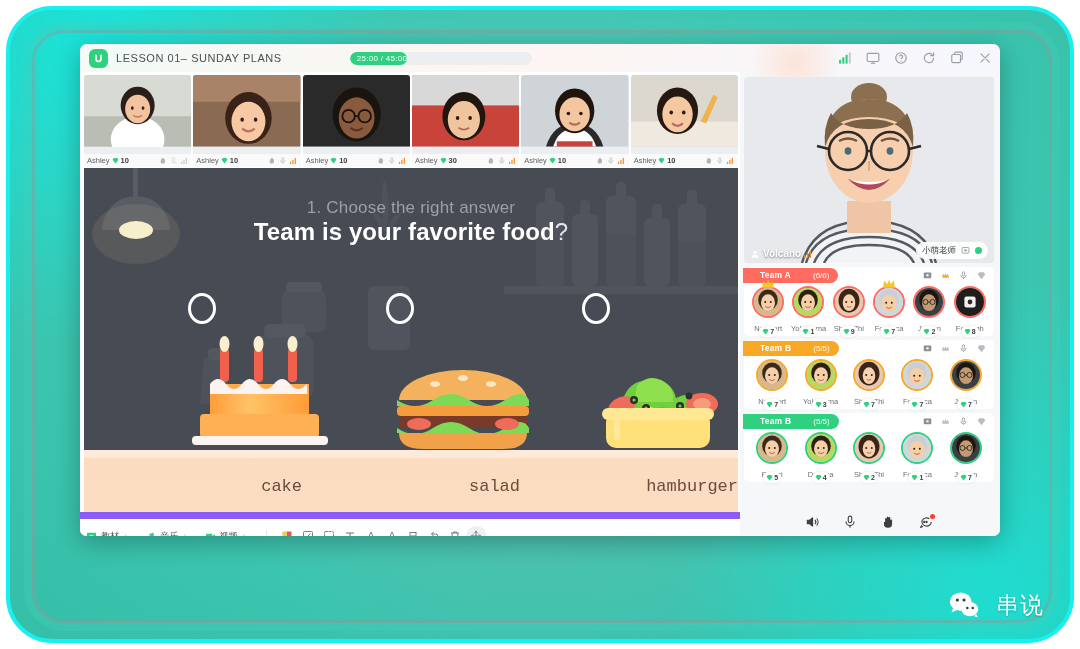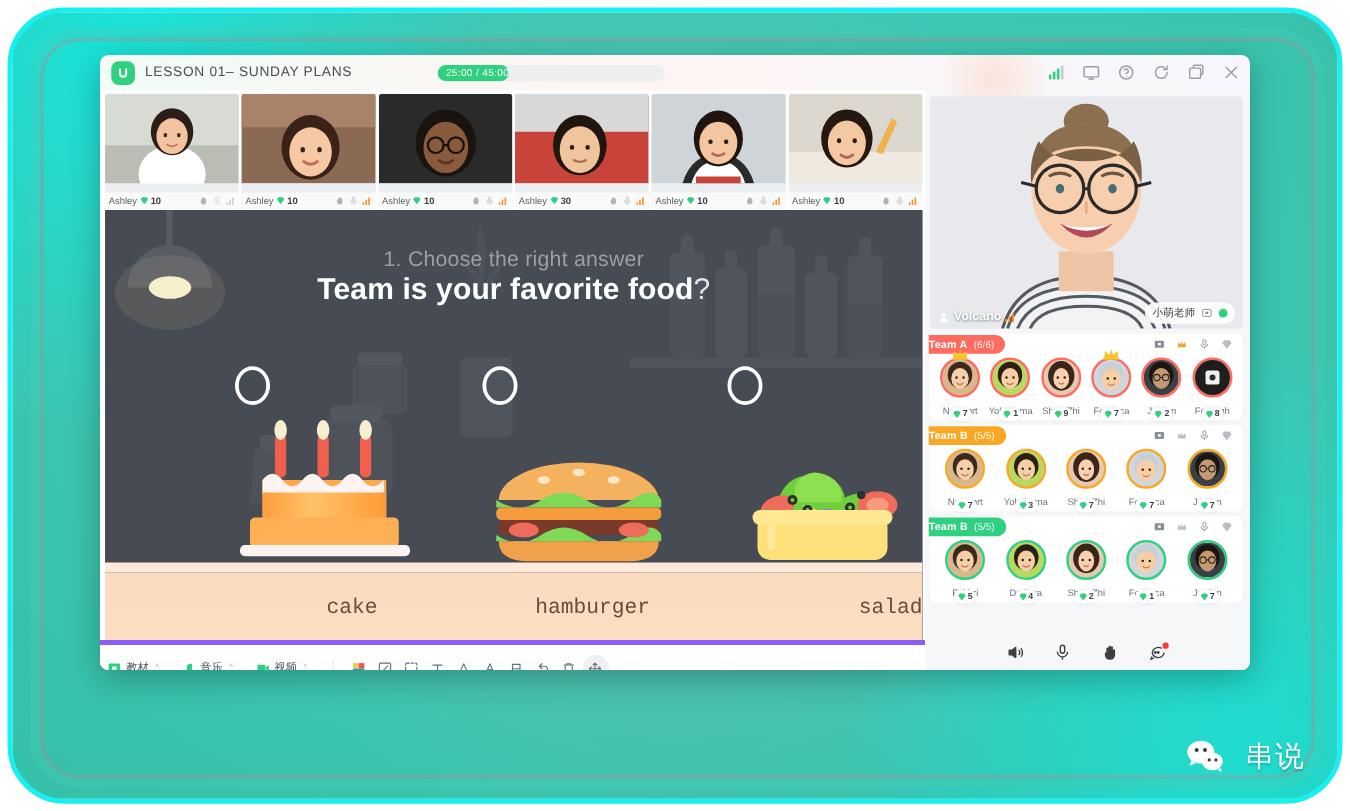--- a/index.html
+++ b/index.html
@@ -161,21 +161,21 @@
     display:flex;
   }
   .answer-label {
     flex:1; text-align:right; font-size: 17px; color:#6b4c3a;font-family:Liberation Mono, monospace;
   }
 
   
   .toolbar {
     height: 24px; flex:none; background:#fff;
     display:flex; align-items:center; padding: 17px 8px 0 6px;
-    border-top: 4px solid #8b5cf6; gap: 0;
+    border-top: 7px solid #8b5cf6; gap: 0;
   }
   .tb-group { display:flex; align-items:center; gap:4px; margin-right: 18px; cursor:pointer;}
   .tb-group svg { width: 11px; height: 11px; }
   .tb-label { font-size: 9px; color:#4a4f55; }
   .caret { font-size: 7px; color:#b6babe; margin-left:1px; }
   .tb-sep { width:1px; height:13px; background:#e6e8ea; margin: 0 10px 0 2px; }
   .tool { width: 21px; height:21px; display:flex; align-items:center; justify-content:center; cursor:pointer; color:#6b7075;}
   .tool svg { width: 12px; height: 12px; }
   .tool.active-round { background:#eef0f2; border-radius:50%; }
 
@@ -201,22 +201,22 @@
   .teacher-badge svg { width: 9px; height:9px; color:#8b9097; }
   .green-dot { width:7px; height:7px; border-radius:50%; background:#2fd07f; }
 
   
   .team-panel {
     background:#ffffff; border-radius: 5px; margin: 0 2px 4px 2px;
     padding: 0 0 3px 0; position:relative;
   }
   .team-head { height: 16px; display:flex; align-items:center; padding-left:0; }
   .team-pill {
-    height: 15px; border-radius: 0 8px 8px 0; padding: 0 9px 0 0;
-    display:flex; align-items:center; gap:5px; color:#fff;
+    height: 15px; border-radius: 0 8px 8px 0; padding: 0 9px 0 17px;
+    display:flex; align-items:center; gap:22px; color:#fff;
     margin-left:-1px;
   }
   .team-pill .tname { font-size: 8.5px; font-weight:bold; letter-spacing:.2px;}
   .team-pill .tcount { font-size: 8px; opacity:.92; }
   .team-head-icons { margin-left:auto; display:flex; gap:9px; padding-right:8px; align-items:center;}
   .team-head-icons svg { width: 9px; height:9px; }
   .members { display:flex; padding: 3px 4px 0 4px; }
   .member { flex:1; display:flex; flex-direction:column; align-items:center; position:relative; }
   .m-avatar {
     width: 32px; height:32px; border-radius:50%; position:relative;
@@ -662,22 +662,22 @@
           <ellipse cx="80" cy="56" rx="8" ry="5" fill="#b57ae0"></ellipse>
           <rect x="24" y="56" width="104" height="36" rx="10" fill="#ffe07a"></rect>
           <rect x="20" y="52" width="112" height="12" rx="6" fill="#ffe893"></rect>
           <rect x="32" y="64" width="6" height="20" rx="3" fill="#fff0b8" opacity=".55"></rect>
         </svg>
 
         <div class="counter-top"></div>
         <div class="counter"></div>
         <div class="answers">
           <div class="answer-label">cake</div>
+          <div class="answer-label">salad</div>
           <div class="answer-label">hamburger</div>
-          <div class="answer-label">salad</div>
         </div>
       </div>
 
       <div class="toolbar">
 
         <div class="tb-group">
           <svg viewBox="0 0 24 24" fill="#2fd07f">
               <rect x="2" y="4" width="20" height="15" rx="2"></rect>
               <rect x="8" y="9" width="8" height="6" rx="1" fill="#fff"></rect>
             </svg>

